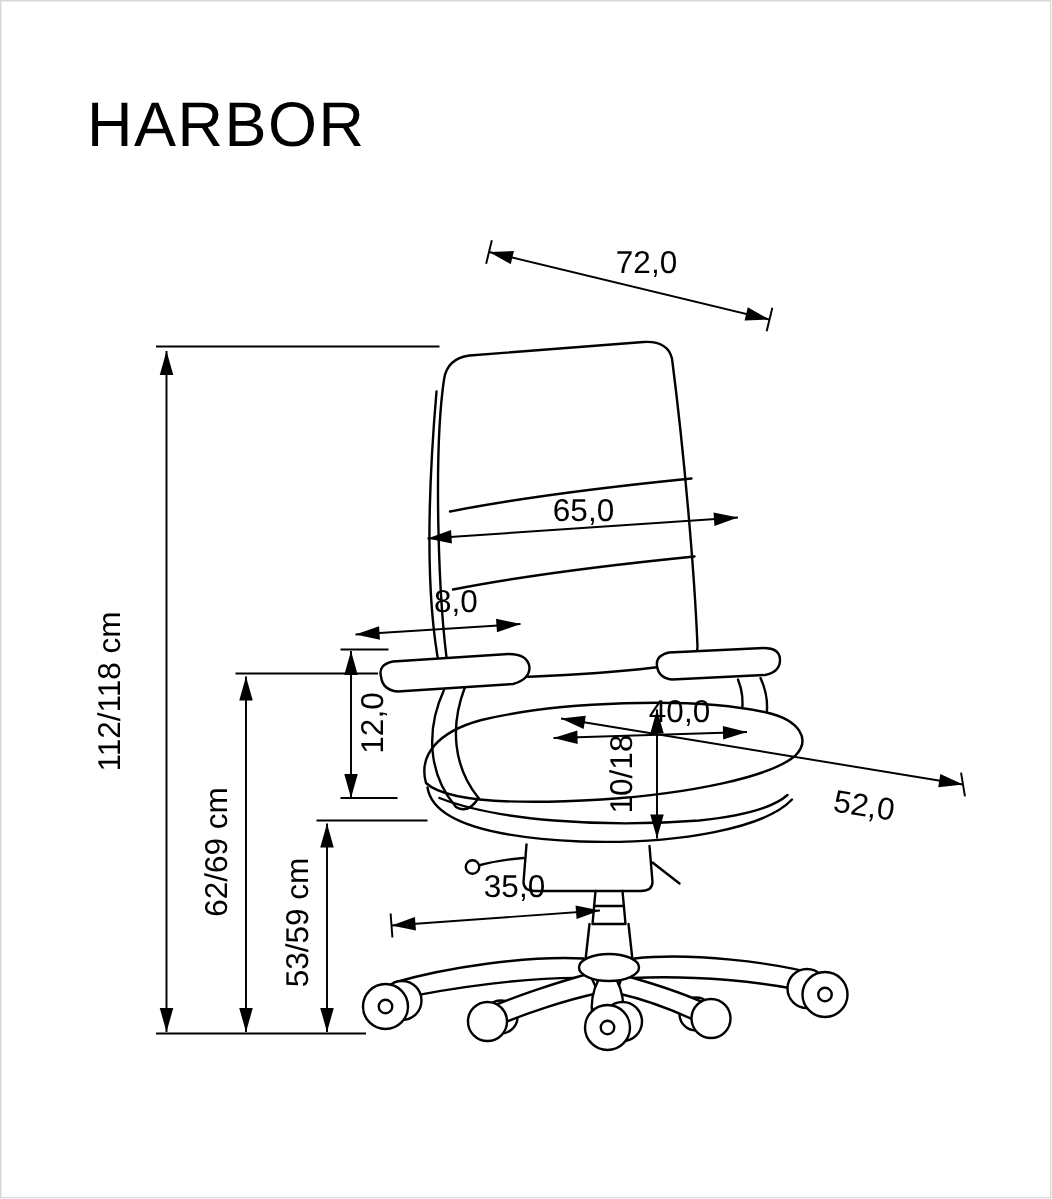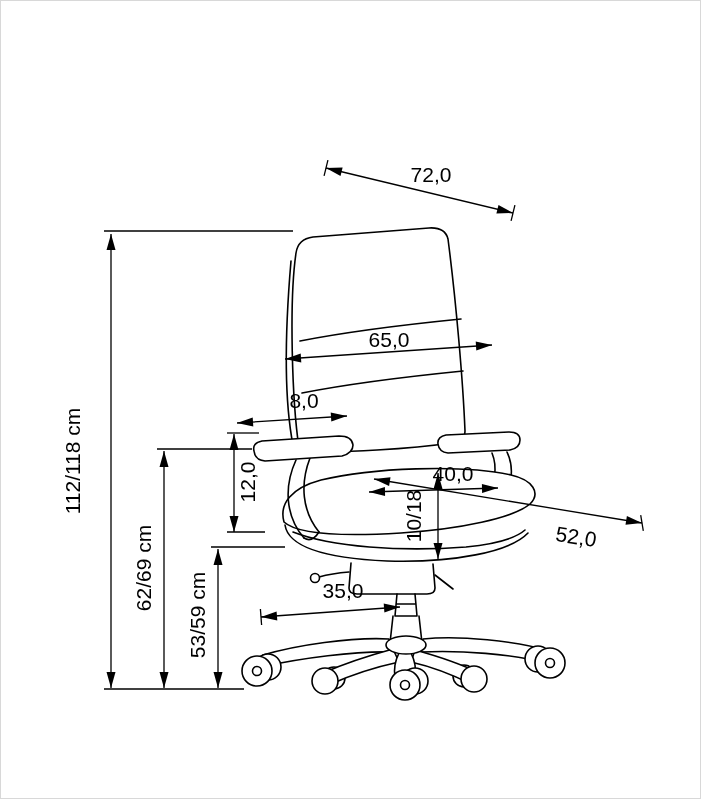--- a/index.html
+++ b/index.html
@@ -32,20 +32,21 @@
   .chair-solid  { fill: #ffffff; stroke: #000000; stroke-width: 1.6; stroke-linejoin: round; }
   .dim-line     { fill: none; stroke: #000000; stroke-width: 1.3; }
   .dim-arrow    { fill: #000000; stroke: none; }
   .dim-text     { font-family: "Liberation Sans", sans-serif; font-size: 21px; fill: #000000; }
 </style>
 </head>
 <body>
 
 <div class="page">
 
+  <h1 class="product-title">HARBOR</h1>
 
   <svg width="701" height="799" viewBox="0 0 701 799">
 
     <g>
 
       <path class="chair-line" d="M 290 260 C 284 330 283 398 292 444"></path>
 
       <g>
         <path class="chair-solid" d="M 298 447 C 291 400 288 300 295 252 Q 297 238 312 236 L 428 227 Q 444 226 447 238
                  C 455 300 462 380 464 430 C 464 438 458 441 450 442

